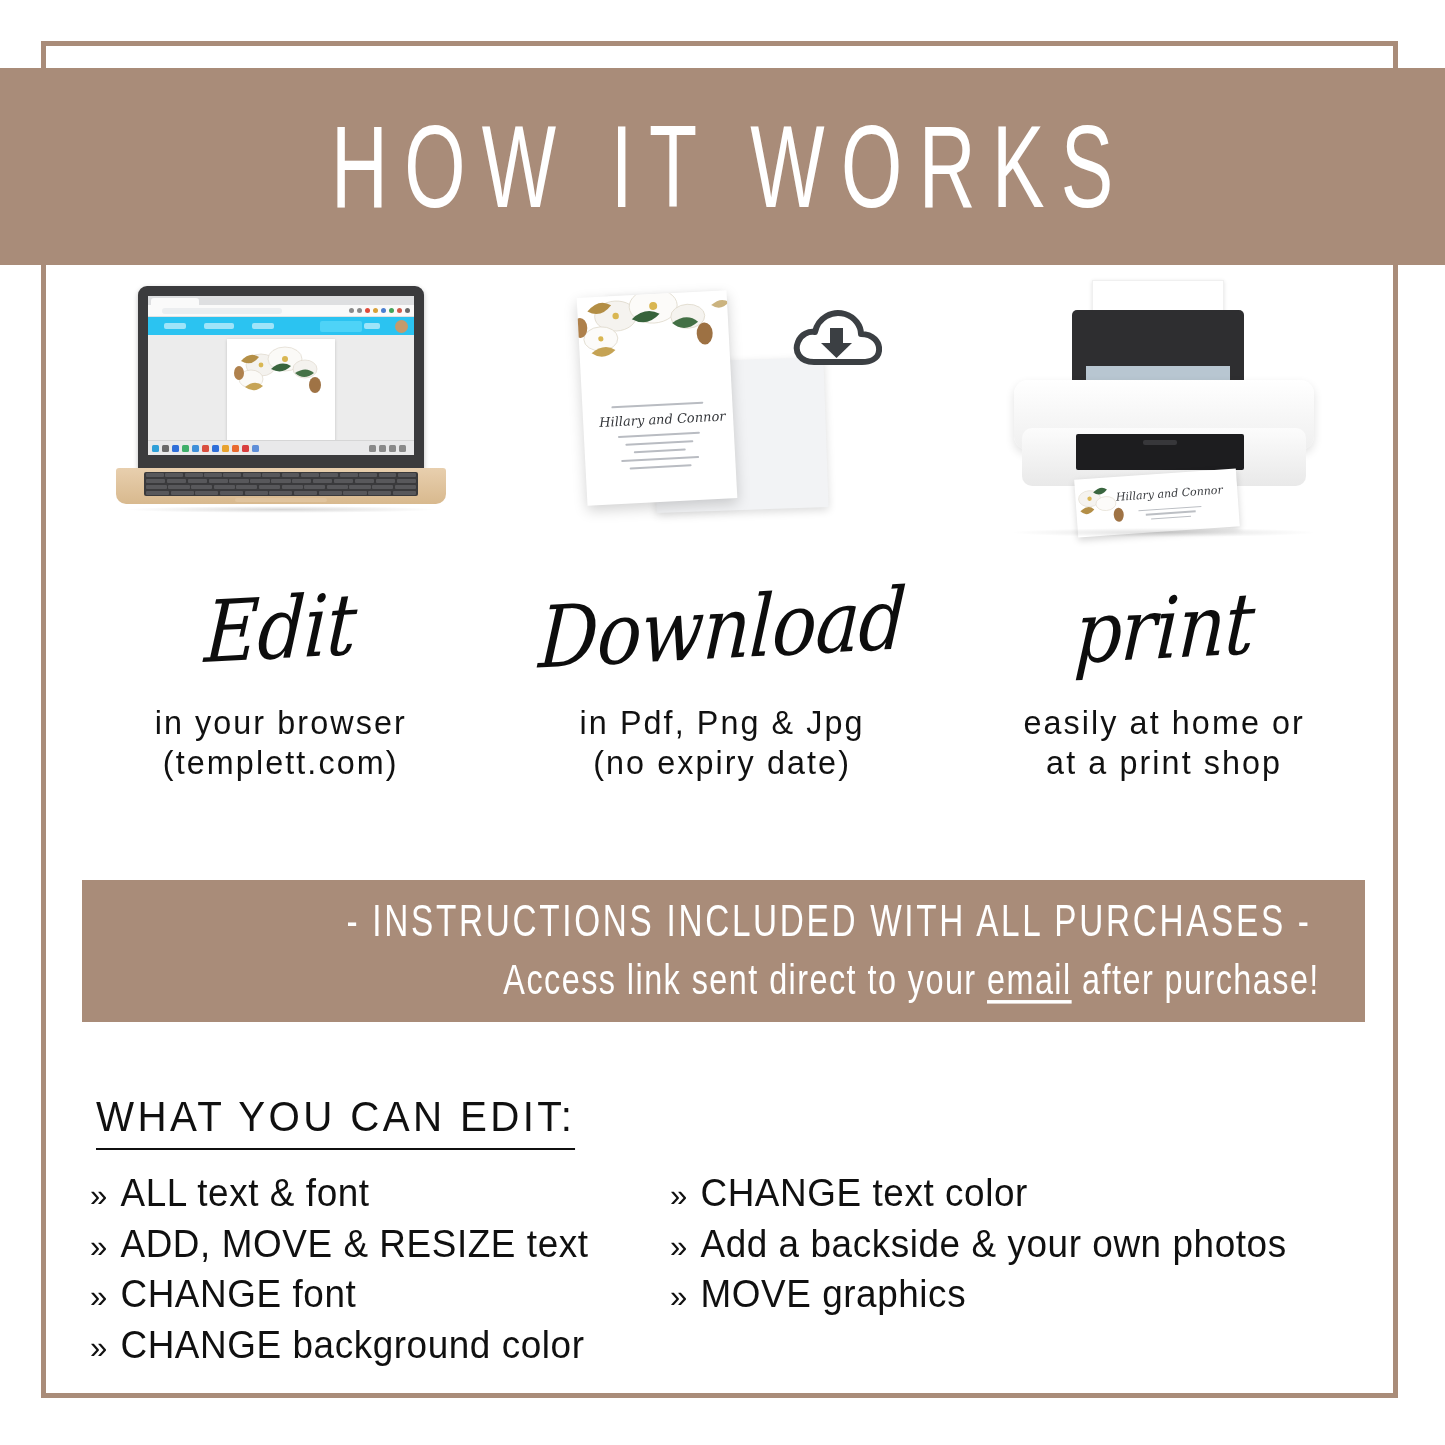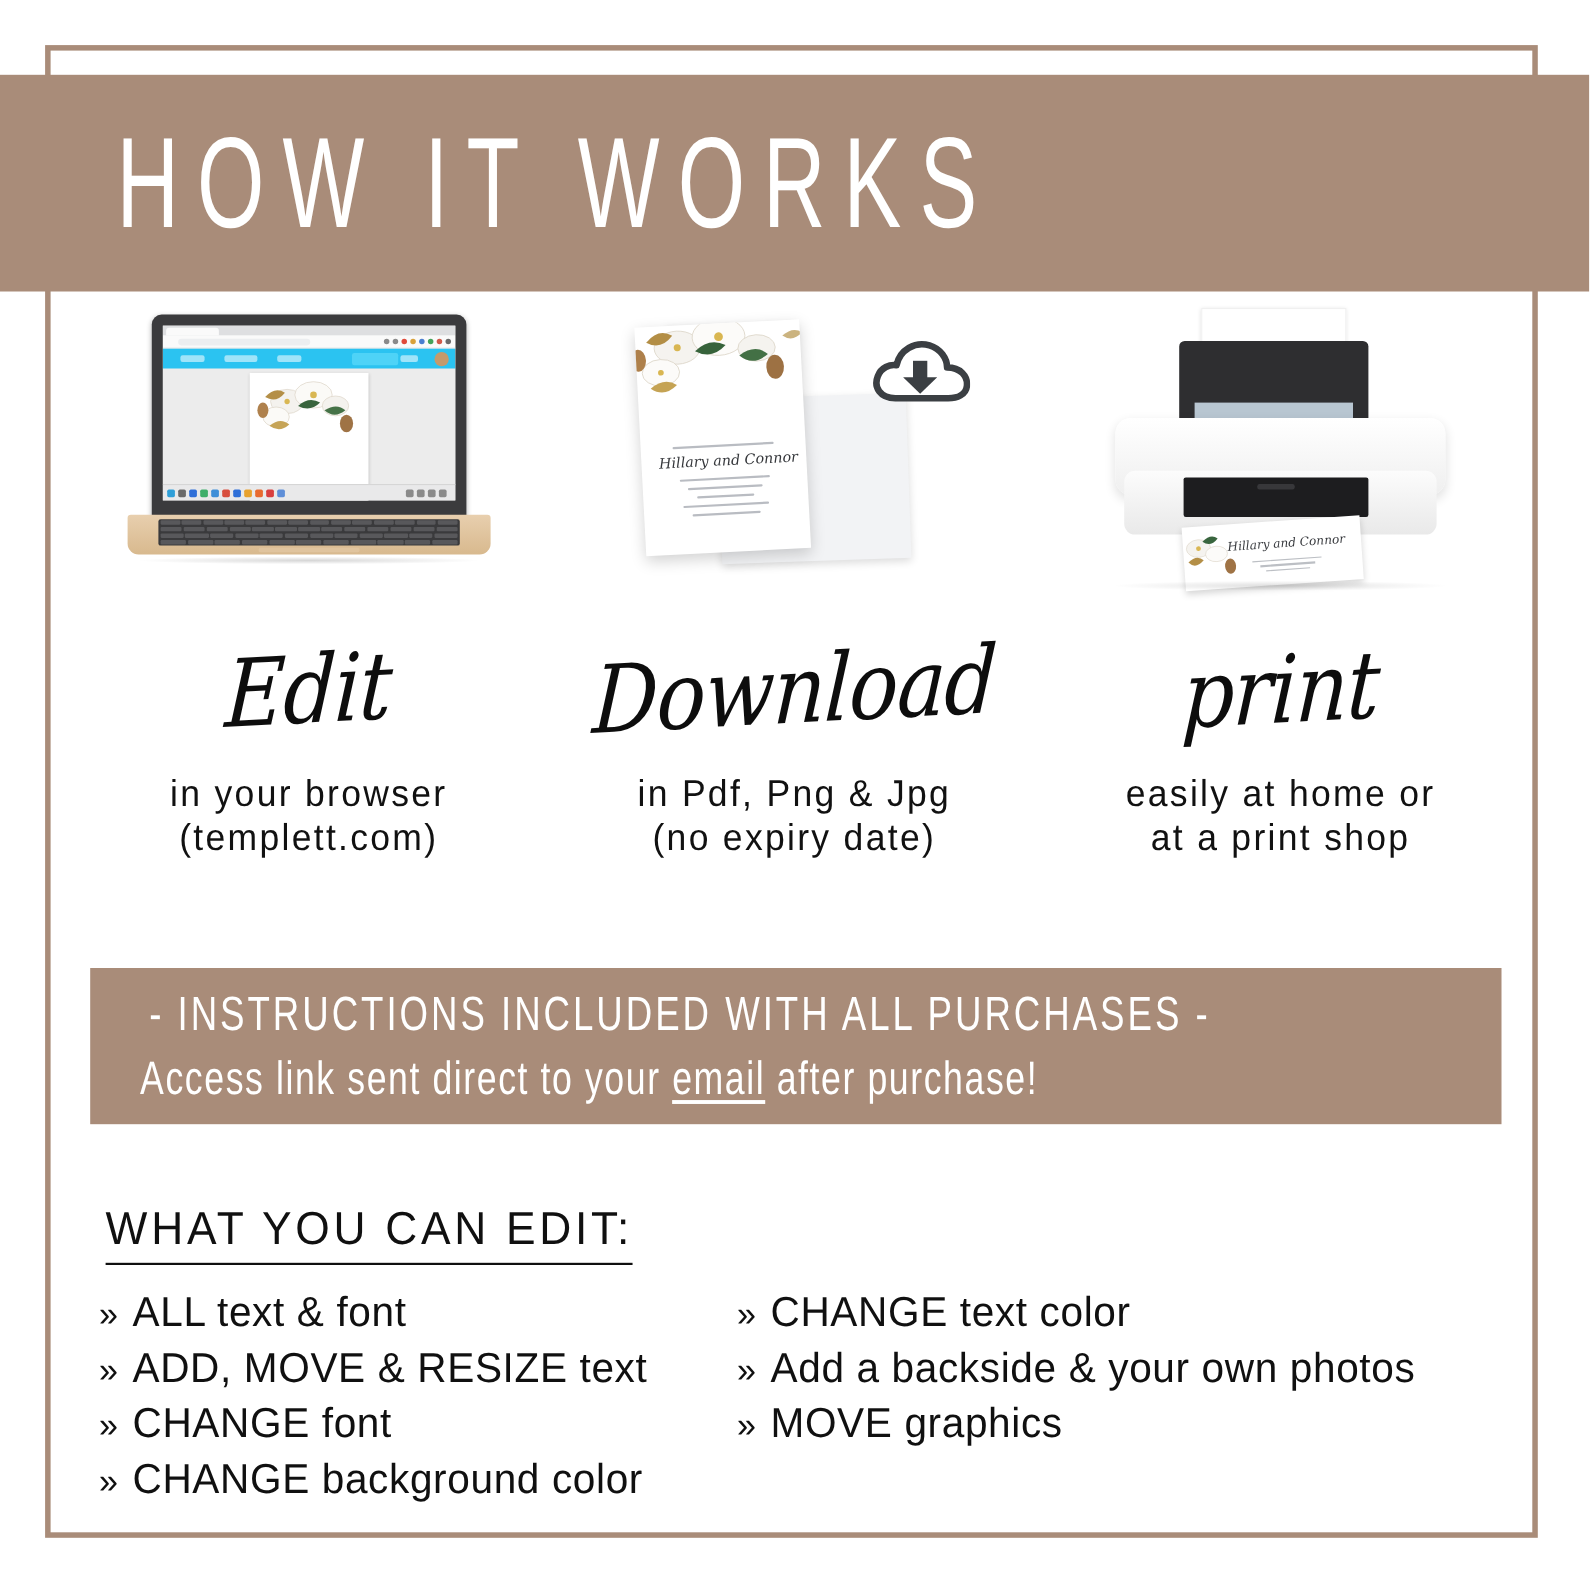--- a/index.html
+++ b/index.html
@@ -31,21 +31,21 @@
   
   #header-band {
     position: absolute;
     left: 0px;
     top: 68px;
     width: 1445px;
     height: 197px;
     background: #A98C79;
     display: flex;
     align-items: center;
-    justify-content: flex-start;
+    justify-content: center;
   }
   #header-title {
     color: #FFFFFF;
     font-family: "Liberation Sans", sans-serif;
     font-size: 96px;
     font-weight: 300;
     letter-spacing: 20px;
     text-indent: 20px;
     transform: scaleX(0.82) scaleY(1.22);
     transform-origin: center center;
@@ -147,21 +147,21 @@
   .pr-slot{ position:absolute; left:92px; top:156px; width:168px; height:36px; background:#1d1d1f; border-radius:2px;}
   .pr-slotbar{ position:absolute; left:50%; transform:translateX(-50%); top:6px; width:34px;height:5px;background:#37373a;border-radius:2px;}
   .pr-out{ position:absolute; left:92px; top:196px; width:162px; height:58px; background:#ffffff; box-shadow:0 3px 7px rgba(0,0,0,.17); transform:rotate(-4deg); overflow:hidden;}
   .pr-outflowers{ position:absolute; left:-2px; top:4px; width:54px; height:48px;}
   .pr-shadow{ position:absolute; left:30px; top:250px; width:300px; height:9px; background:radial-gradient(ellipse at center, rgba(0,0,0,.13), rgba(0,0,0,0) 72%);}
 
   
   #instructions-band{
     position:absolute; left:82px; top:880px; width:1283px; height:142px;
     background:#A98C79; display:flex; flex-direction:column;
-    align-items:flex-start; justify-content:center;
+    align-items:flex-end; justify-content:center;
   }
   #instructions-title{
     color:#FFFFFF; font-family:"Liberation Sans", sans-serif;
     font-size:37px; font-weight:300; letter-spacing:3px;
     transform:scaleX(0.9) scaleY(1.18); white-space:nowrap;
     margin-bottom:16px;
   }
   #instructions-sub{
     color:#FFFFFF; font-family:"Liberation Sans", sans-serif;
     font-size:36px; font-weight:300; letter-spacing:1.6px;

